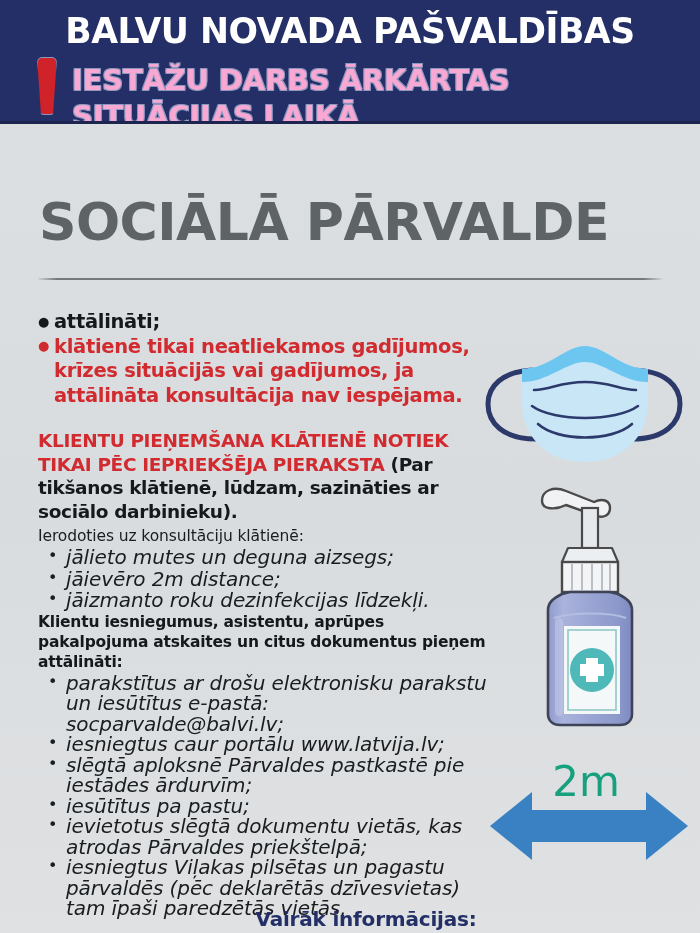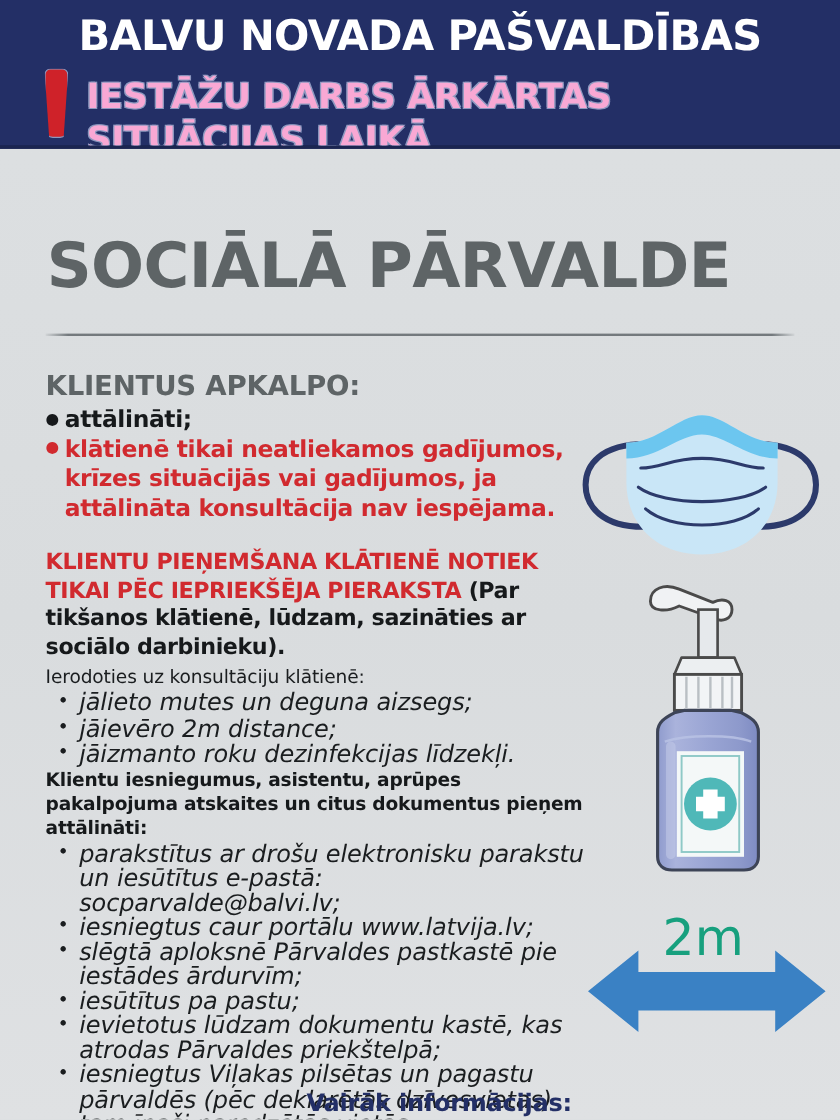--- a/index.html
+++ b/index.html
@@ -266,21 +266,20 @@
       <span class="line">SITUĀCIJAS LAIKĀ</span>
     </div>
   </div>
 
   <div class="page-title">SOCIĀLĀ PĀRVALDE</div>
 
   <div class="divider"></div>
 
   <div class="content">
 
-    <div class="h-serves">KLIENTUS APKALPO:</div>
 
     <div class="serve-list">
       <div class="serve-item dark">attālināti;</div>
       <div class="serve-item red">klātienē tikai neatliekamos gadījumos, krīzes situācijās vai gadījumos, ja attālināta konsultācija nav iespējama.</div>
     </div>
 
     <div class="appt">
       <span class="hl">KLIENTU PIEŅEMŠANA KLĀTIENĒ NOTIEK TIKAI PĒC IEPRIEKŠĒJA PIERAKSTA</span><span class="note"> (Par tikšanos klātienē, lūdzam, sazināties ar sociālo darbinieku).</span>
     </div>
 
@@ -292,21 +291,21 @@
       <li>jāizmanto roku dezinfekcijas līdzekļi.</li>
     </ul>
 
     <div class="h-docs">Klientu iesniegumus, asistentu, aprūpes pakalpojuma atskaites un citus dokumentus pieņem attālināti:</div>
 
     <ul class="dots tight">
       <li>parakstītus ar drošu elektronisku parakstu un iesūtītus e-pastā: socparvalde@balvi.lv;</li>
       <li>iesniegtus caur portālu www.latvija.lv;</li>
       <li>slēgtā aploksnē Pārvaldes pastkastē pie iestādes ārdurvīm;</li>
       <li>iesūtītus pa pastu;</li>
-      <li>ievietotus lūdzam dokumentu kastē, kas atrodas Pārvaldes priekštelpā;</li>
+      <li>ievietotus slēgtā dokumentu vietās, kas atrodas Pārvaldes priekštelpā;</li>
       <li>iesniegtus Viļakas pilsētas un pagastu pārvaldēs (pēc deklarētās dzīvesvietas) tam īpaši paredzētās vietās.</li>
     </ul>
   </div>
 
   <div class="more-info">Vairāk informācijas:</div>
 
   <div class="art art-mask">
     <svg viewBox="0 0 214 128" xmlns="http://www.w3.org/2000/svg">
 
       <path d="M60 30 C22 30 10 48 10 64 C10 82 24 99 58 99" fill="none" stroke="#2c3a6b" stroke-width="5" stroke-linecap="round"></path>

